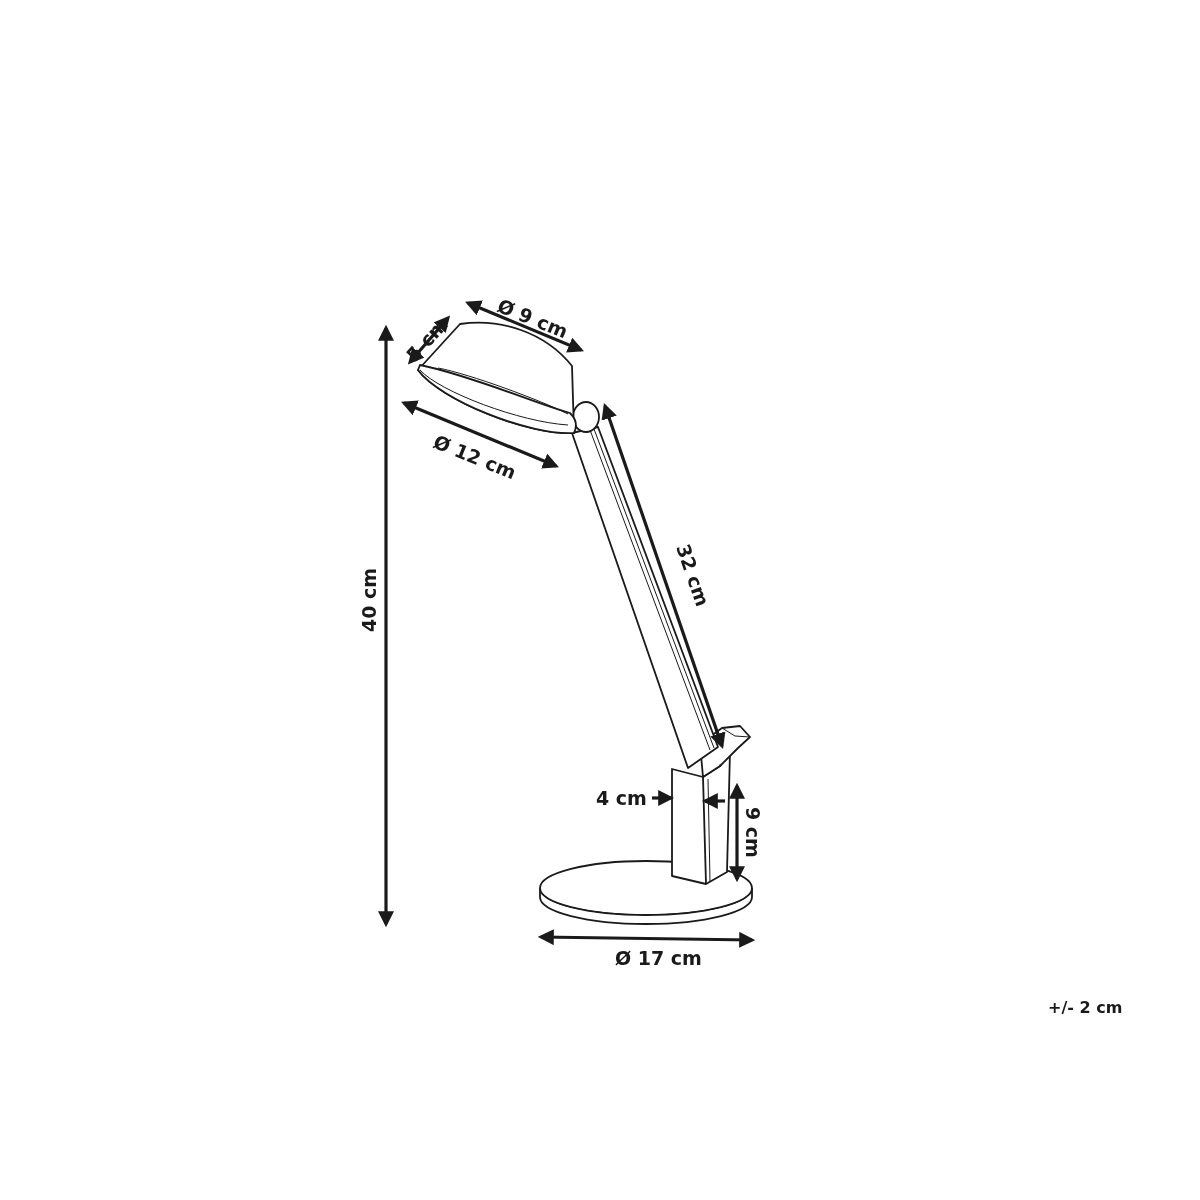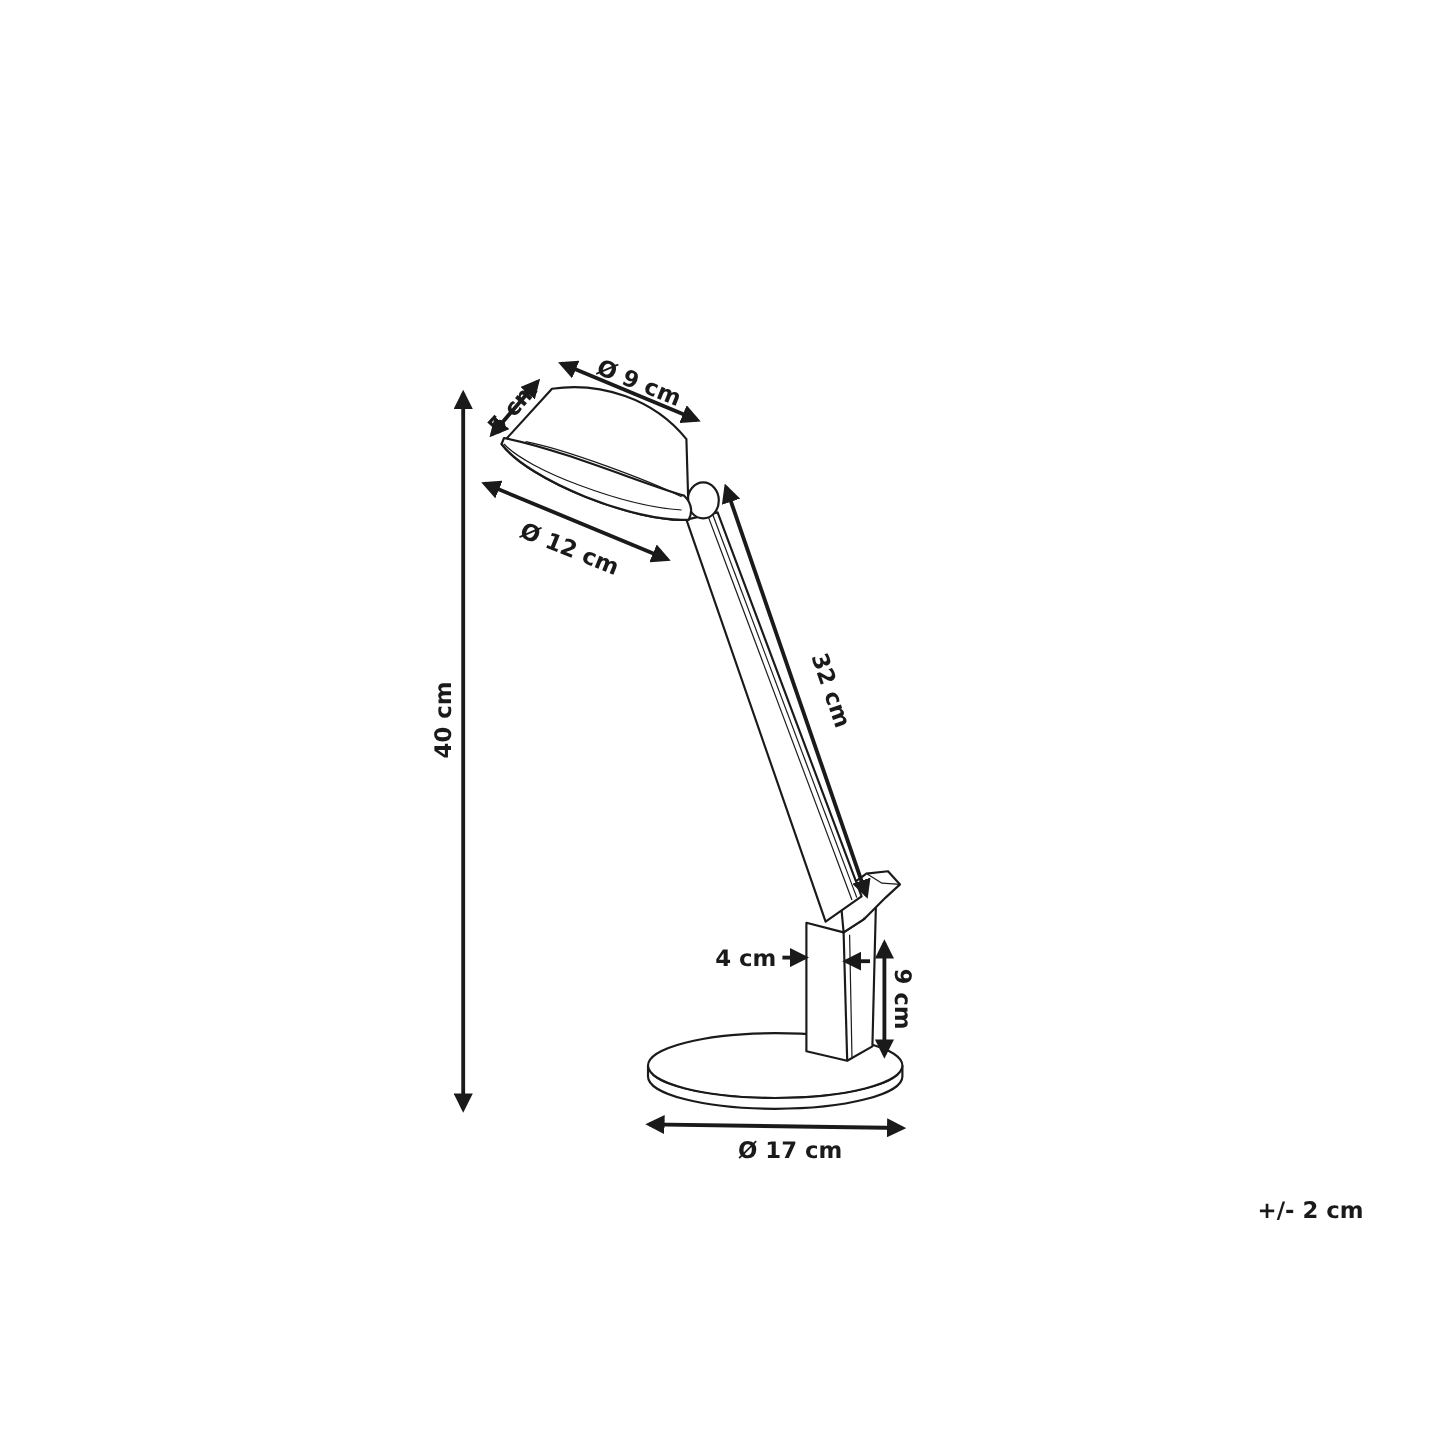--- a/index.html
+++ b/index.html
@@ -1,21 +1,21 @@
 <!DOCTYPE html>
 <html><head>
 <meta charset="utf-8">
 <style>
   html, body { margin: 0; padding: 0; background: #ffffff; }
   body { width: 1200px; height: 1200px; position: relative; overflow: hidden;
          font-family: "DejaVu Sans", "Liberation Sans", sans-serif; }
   #canvas { position: absolute; left: 0; top: 0; width: 1200px; height: 1200px; }
   .lbl { font-family: "DejaVu Sans", "Liberation Sans", sans-serif; font-weight: bold;
          font-size: 19px; fill: #1a1a1a; }
-  .tol { position: absolute; left: 1048px; top: 998px; font-size: 19px; font-weight: bold;
+  .tol { position: absolute; left: 1048px; top: 998px; font-size: 16px; font-weight: bold;
          color: #1a1a1a; font-family: "DejaVu Sans", "Liberation Sans", sans-serif; text-align: right; }
 </style>
 </head>
 <body>
 
 <svg id="canvas" viewBox="0 0 1200 1200" xmlns="http://www.w3.org/2000/svg">
   <defs>
     <marker id="ah" viewBox="0 0 10 10" refX="8" refY="5" markerWidth="5" markerHeight="5" orient="auto-start-reverse">
       <path d="M0,0 L10,5 L0,10 z" fill="#1a1a1a"></path>
     </marker>

